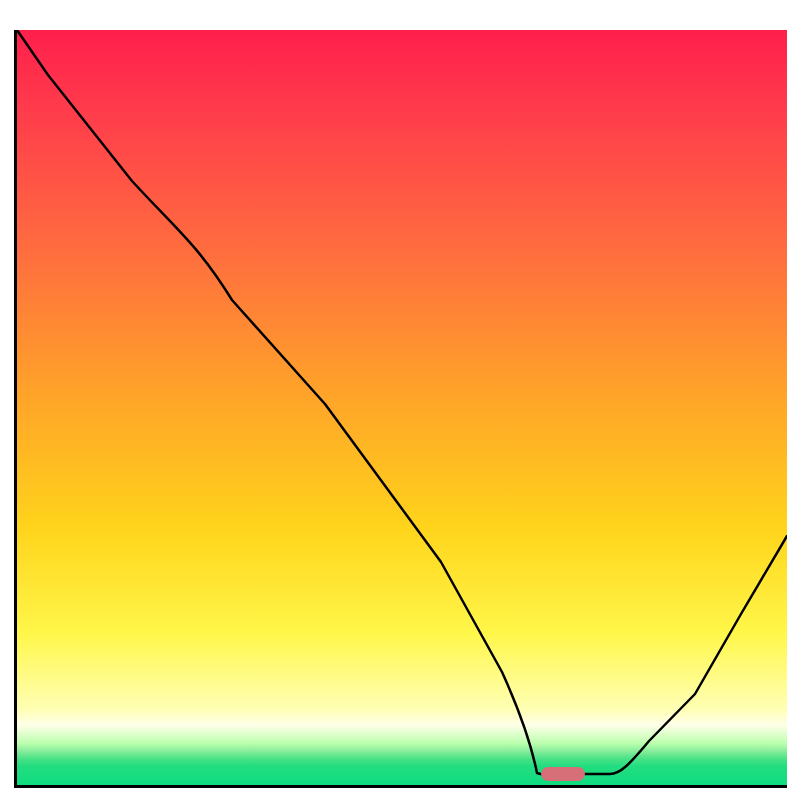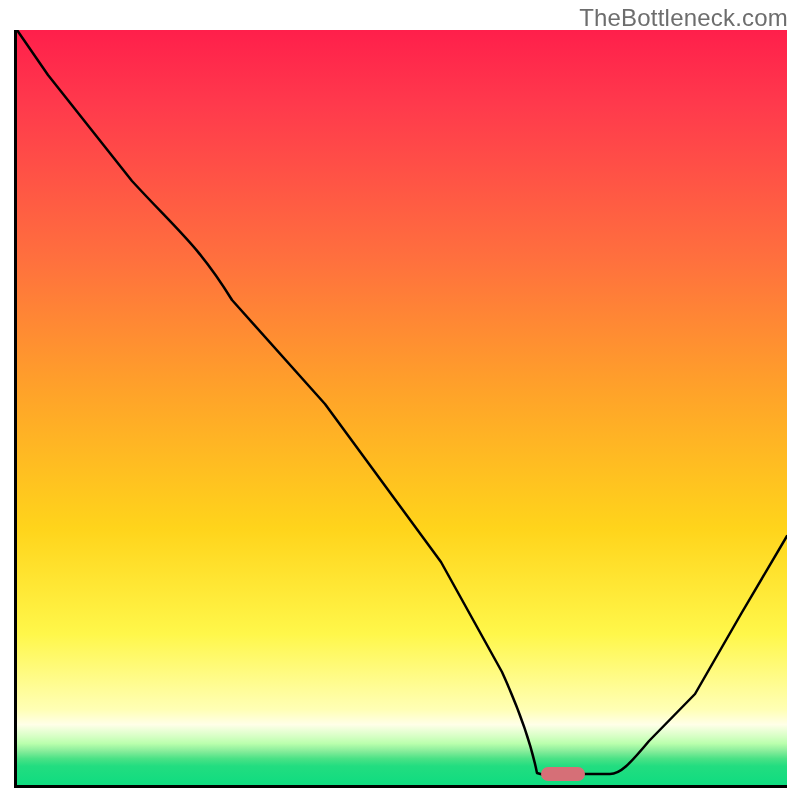--- a/index.html
+++ b/index.html
@@ -64,21 +64,20 @@
     width: 44px;
     height: 14px;
     border-radius: 10px;
     background: #d66f77;
   }
 </style>
 </head>
 <body>
 
 <div class="container">
-  <div class="watermark">TheBottleneck.com</div>
 
   <div class="plot">
     <svg class="curve" viewBox="0 0 770 755" preserveAspectRatio="none">
       <path d="M 0 0
                L 31 45
                L 115 151
                C 160 200, 181 215, 215 270
                L 308 374
                L 424 532
                L 485 642

